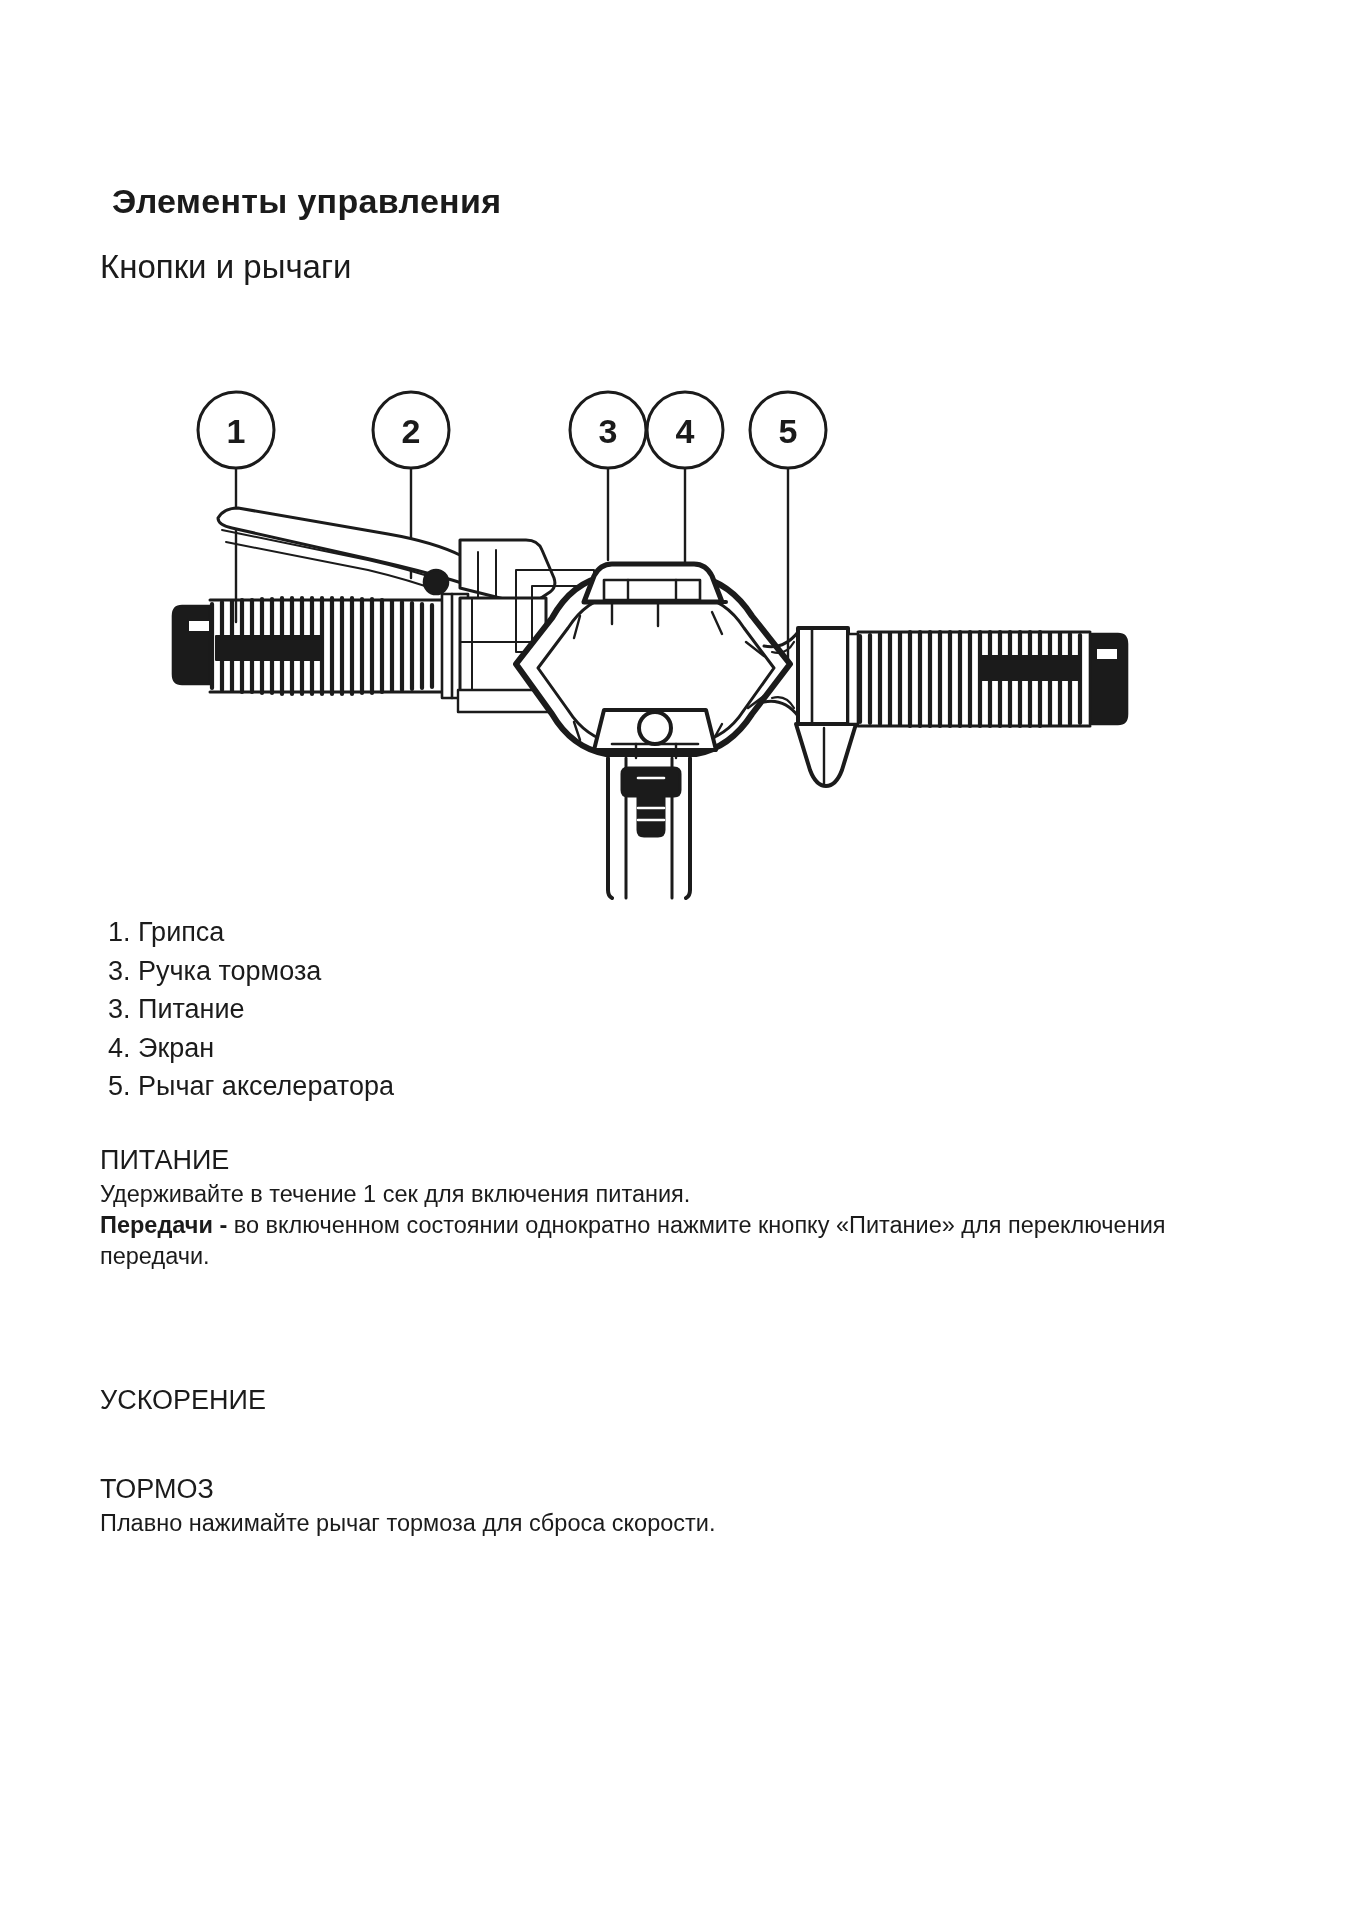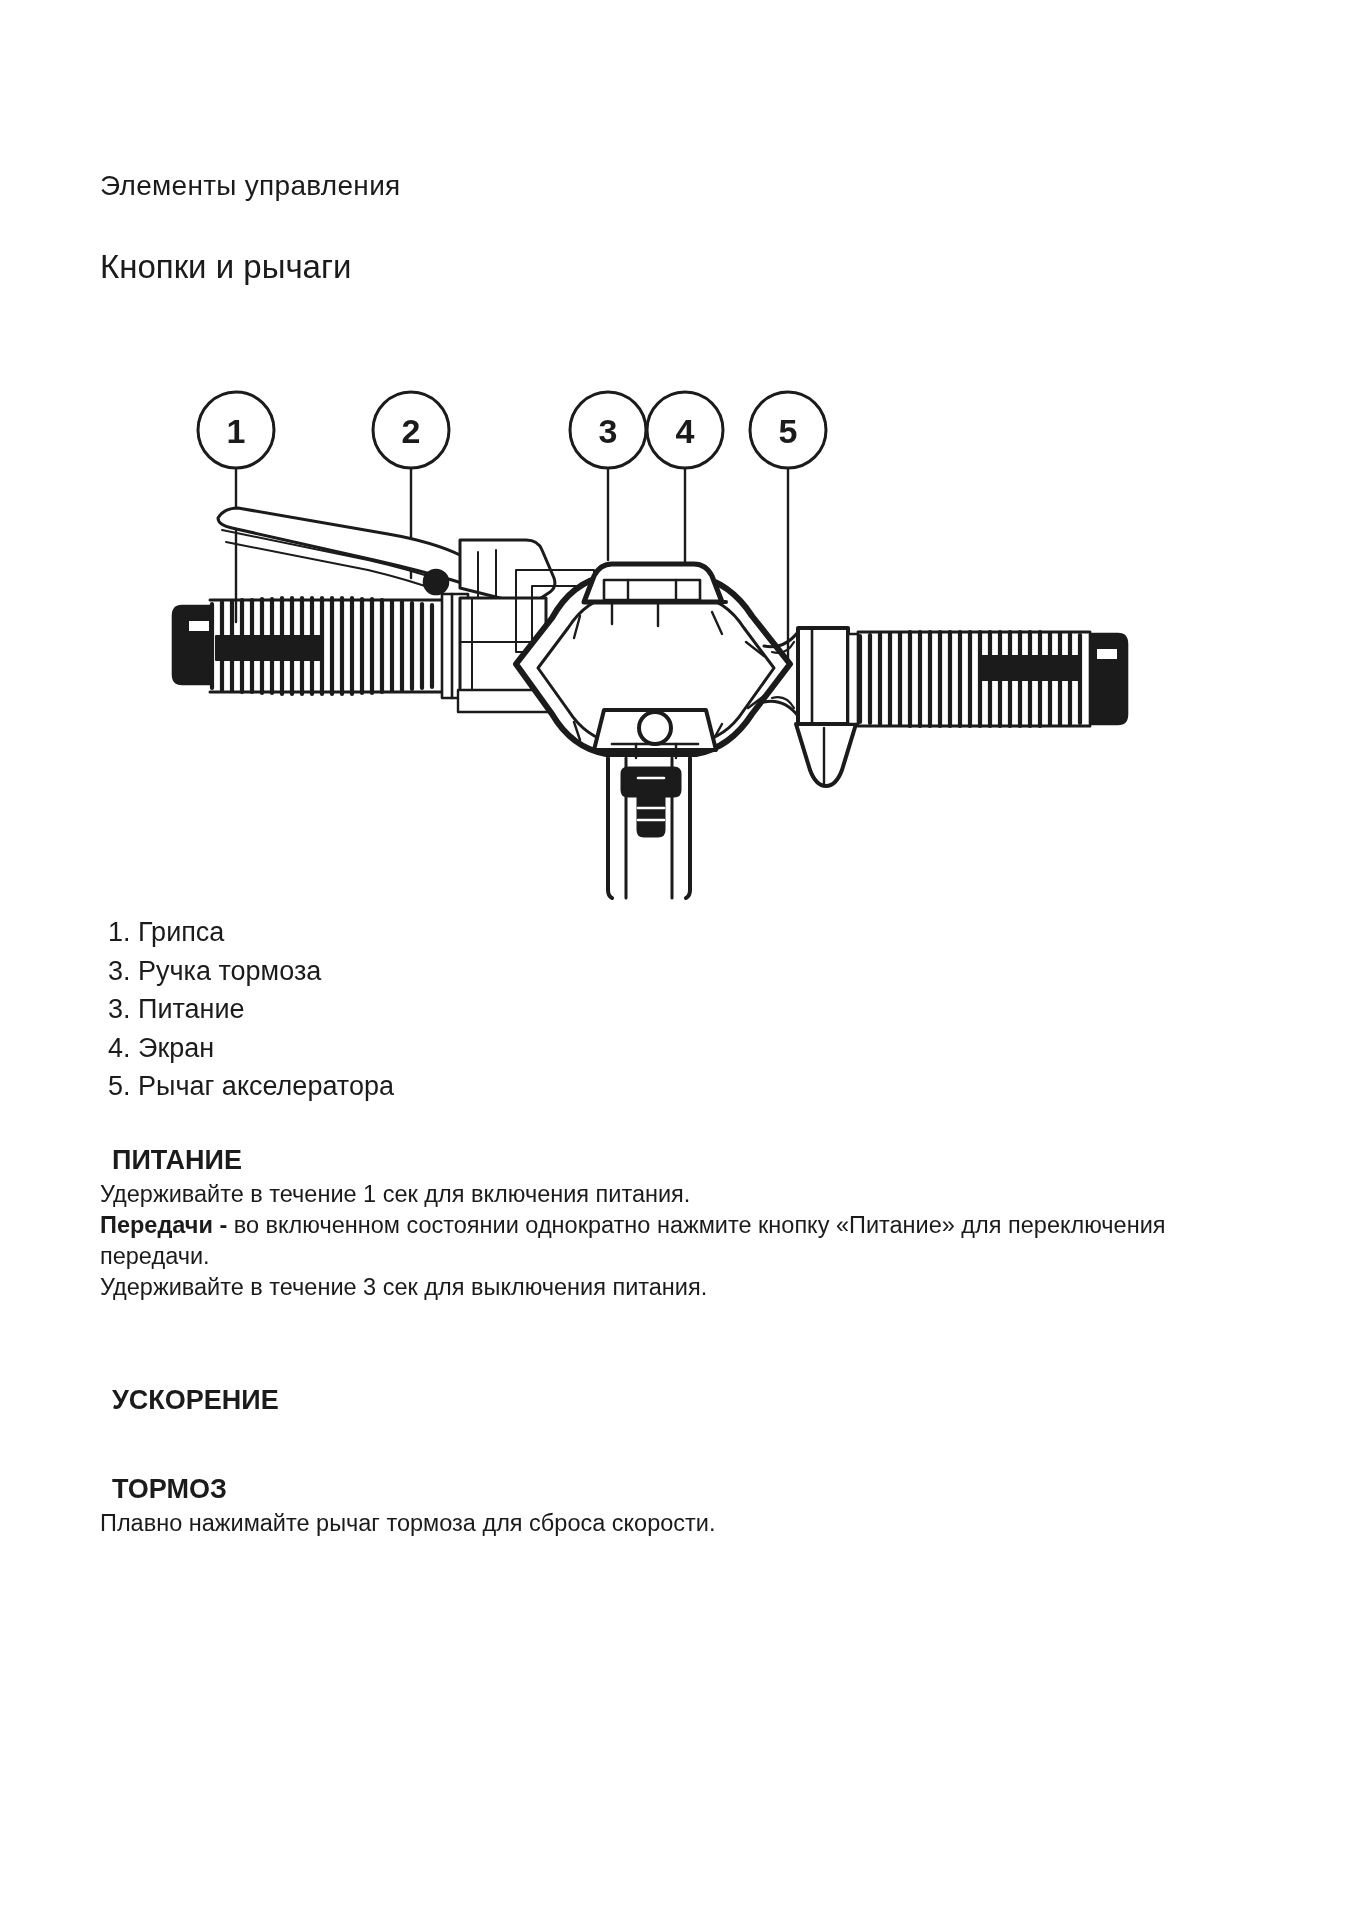--- a/index.html
+++ b/index.html
@@ -22,24 +22,24 @@
     height: 1920px;
     background: #fff;
   }
   .content {
     position: absolute;
     left: 100px;
     top: 0;
     width: 1180px;
   }
   h1.doc-title {
-    font-size: 28px;
-    font-weight: normal;
+    font-size: 34px;
+    font-weight: bold;
     letter-spacing: 0.3px;
-    margin: 0;
+    margin: 12px;
     padding: 0;
     position: absolute;
     left: 0;
     top: 170px;
     color: #1b1b1b;
   }
   h2.doc-subtitle {
     font-size: 33px;
     font-weight: normal;
     margin: 0;
@@ -75,22 +75,21 @@
 
   .section {
     position: absolute;
     left: 0;
     width: 1120px;
   }
   .section-heading {
     font-size: 27px;
     line-height: 34px;
     color: #1b1b1b;
-    margin: 0 0 2px 12px;
-    font-weight: bold;
+    margin: 0 0 2px 0;
   }
   .section-body p {
     font-size: 23.5px;
     line-height: 31px;
     margin: 0;
     color: #1b1b1b;
   }
   .section-body p b { font-weight: bold; }
 
   #sec-power { top: 1143px; }
@@ -297,21 +296,20 @@
       <li>3. Питание</li>
       <li>4. Экран</li>
       <li>5. Рычаг акселератора</li>
     </ul>
 
     <div class="section" id="sec-power">
       <div class="section-heading">ПИТАНИЕ</div>
       <div class="section-body">
         <p>Удерживайте в течение 1 сек для включения питания.</p>
         <p><b>Передачи -</b><span> во включенном состоянии однократно нажмите кнопку «Питание» для переключения передачи.</span></p>
-        <p>Удерживайте в течение 3 сек для выключения питания.</p>
       </div>
     </div>
 
     <div class="section" id="sec-accel">
       <div class="section-heading">УСКОРЕНИЕ</div>
     </div>
 
     <div class="section" id="sec-brake">
       <div class="section-heading">ТОРМОЗ</div>
       <div class="section-body">

